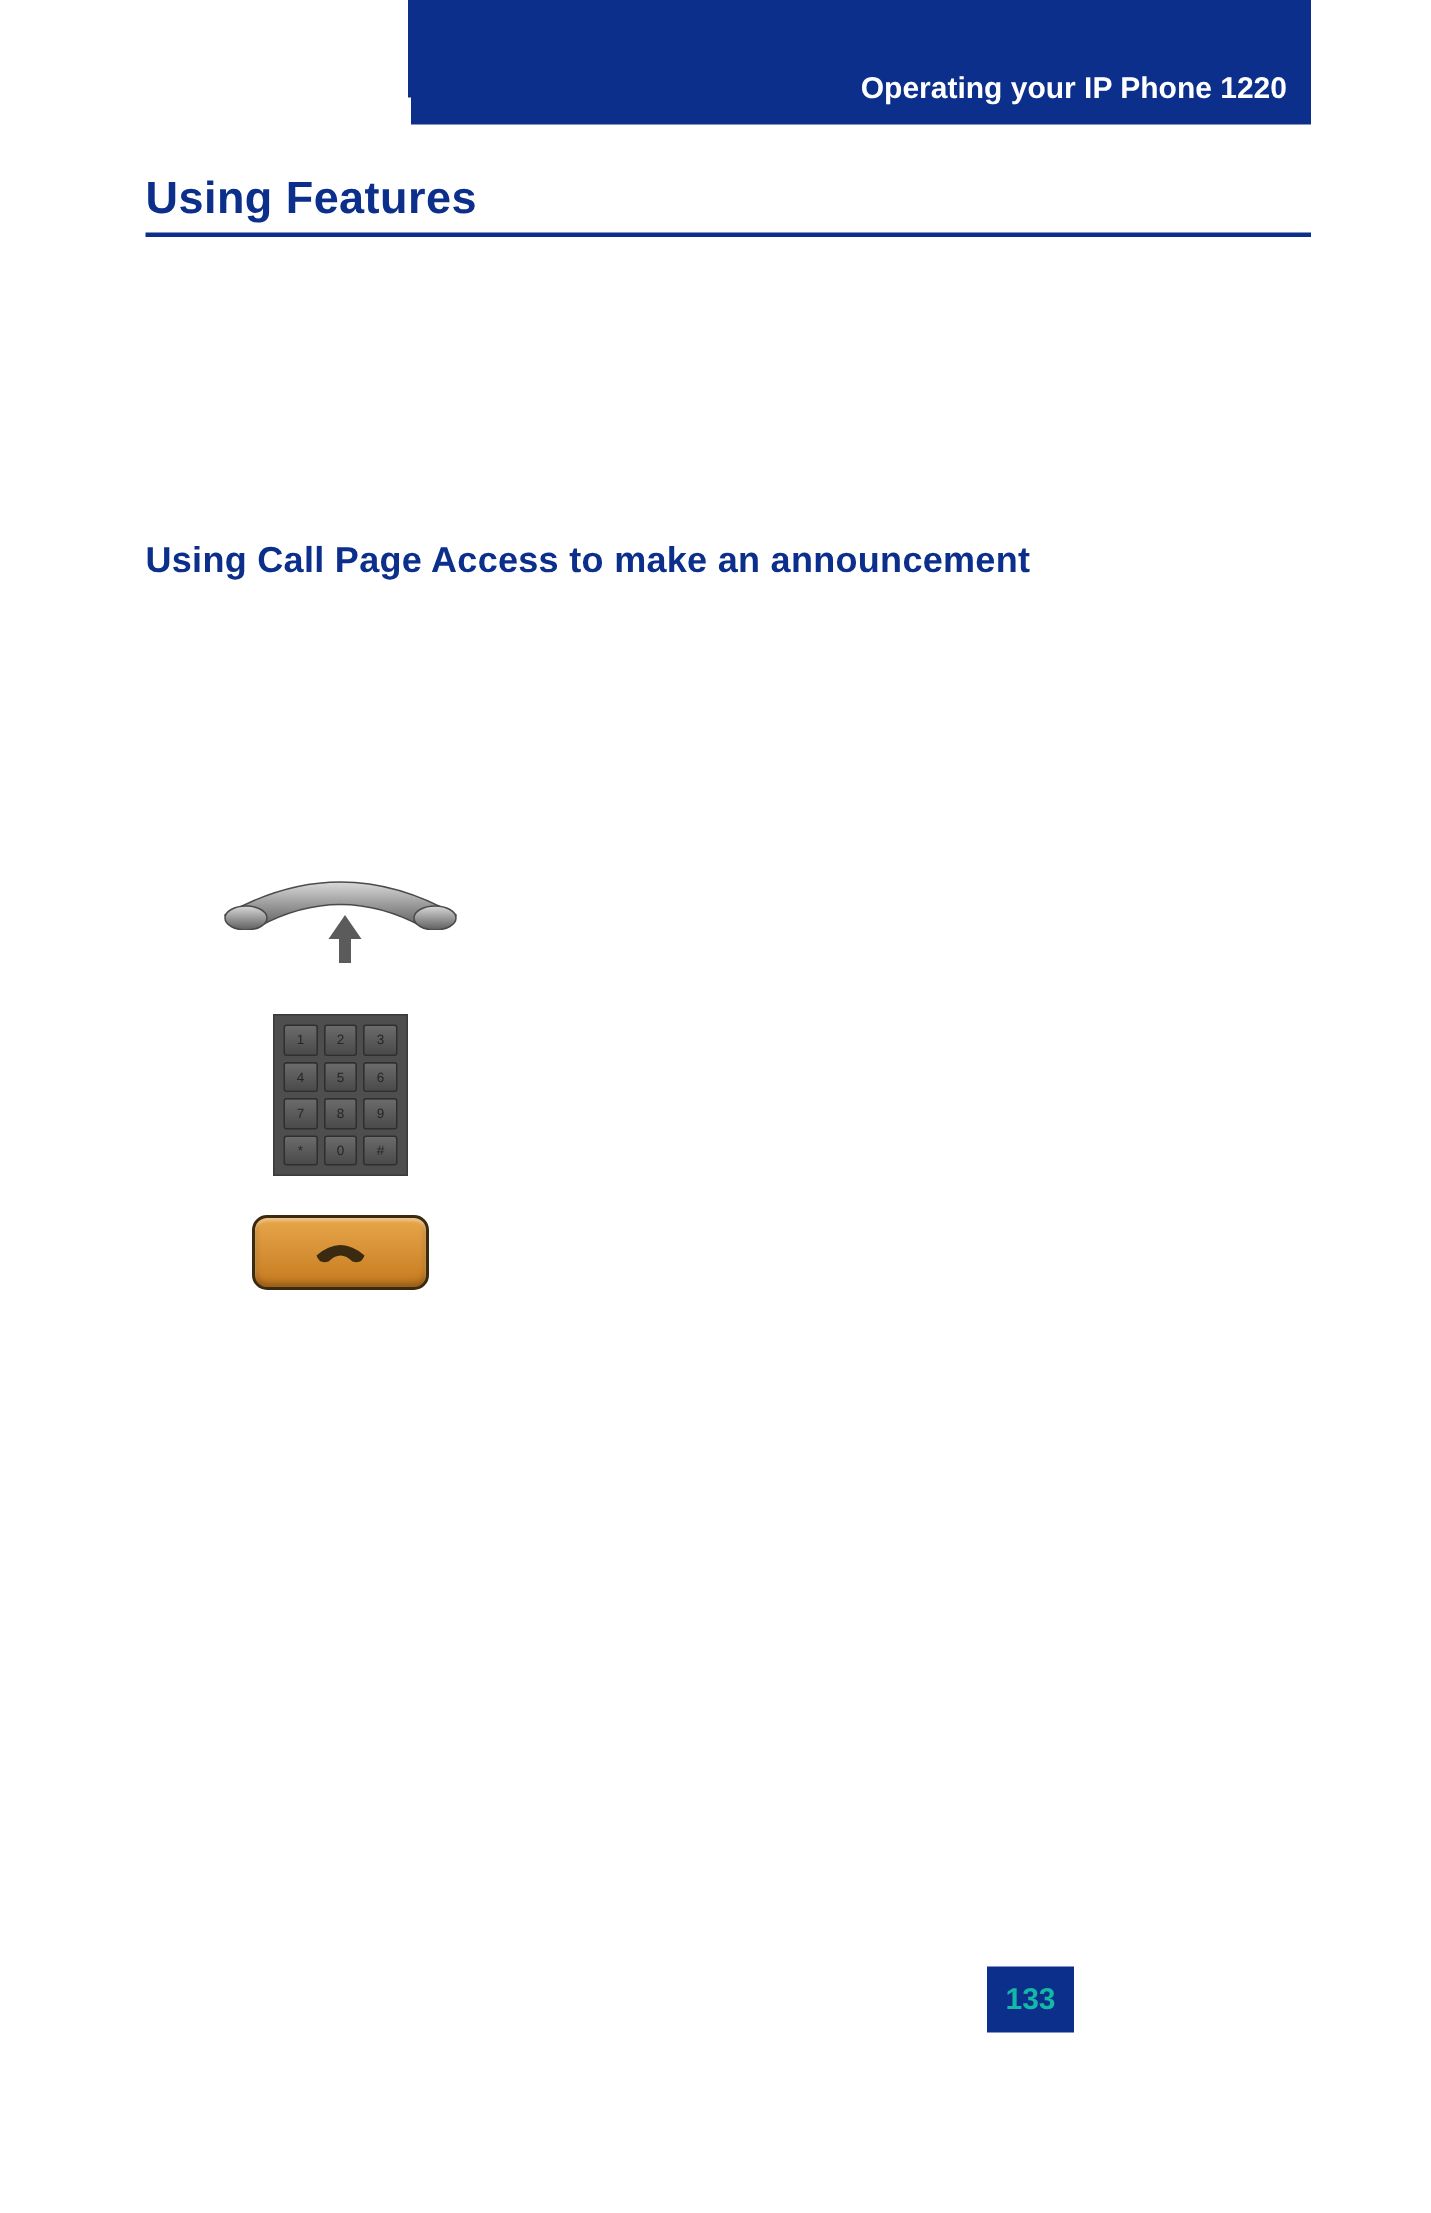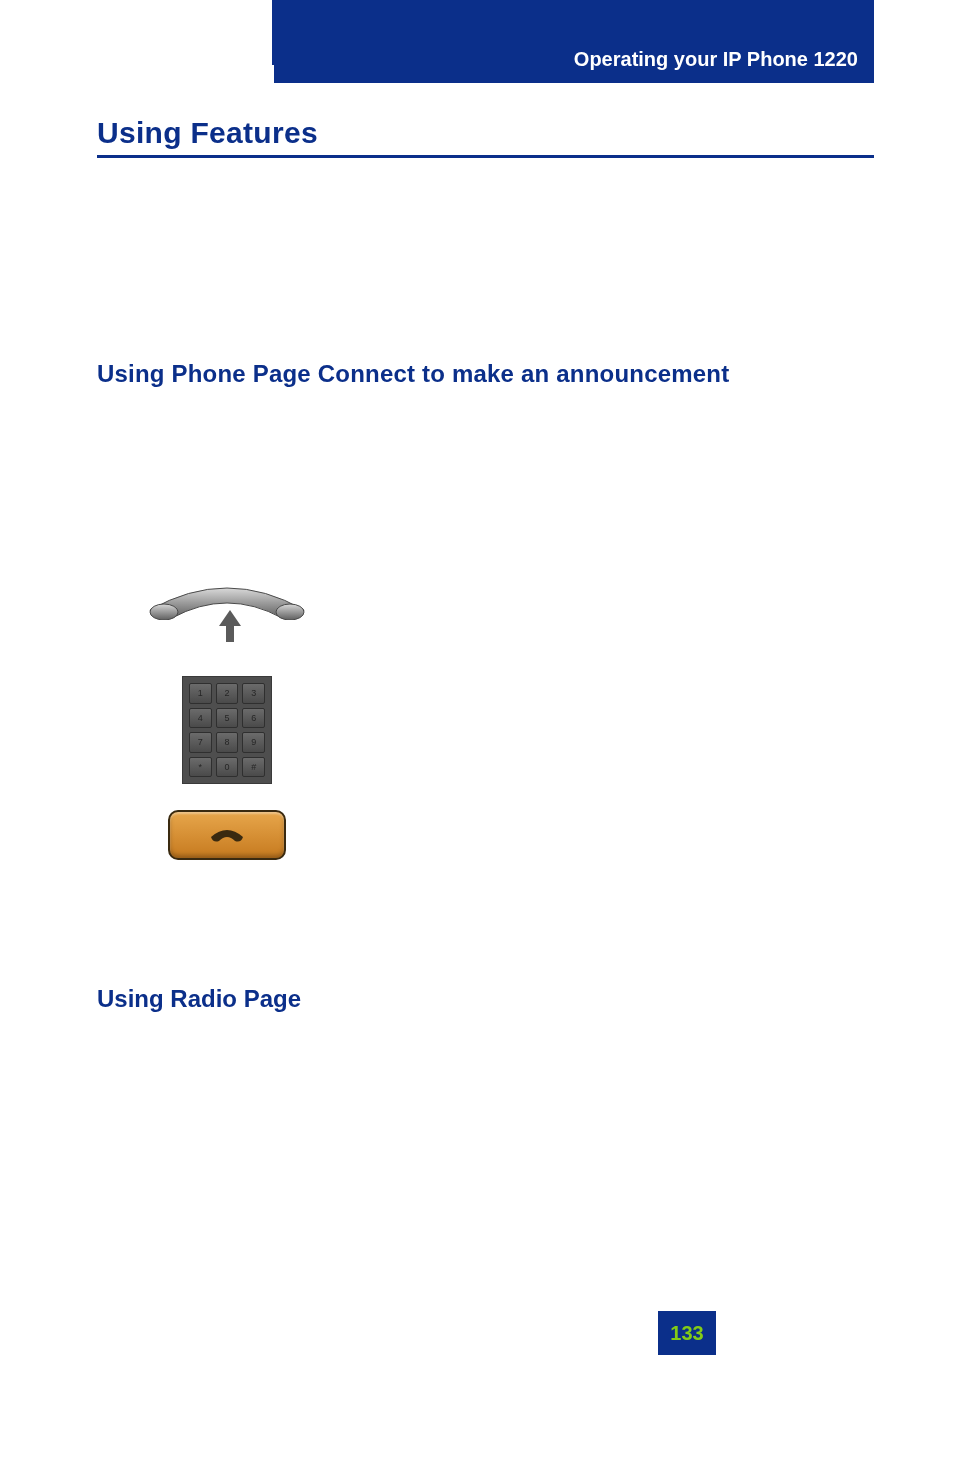--- a/index.html
+++ b/index.html
@@ -35,42 +35,42 @@
   .kkey { background: linear-gradient(#6b6b6b,#4a4a4a); border: 1px solid #2f2f2f; border-radius: 2px; display:flex; align-items:center; justify-content:center; font-size:9px; color:#262626; }
 
   
   .goodbye { width: 118px; height: 50px; background: linear-gradient(#e7a64b,#c67a1f); border: 2px solid #3a2a10; border-radius: 10px; display:flex; align-items:center; justify-content:center; box-shadow: inset 0 2px 2px rgba(255,255,255,0.35), inset 0 -3px 4px rgba(0,0,0,0.25); }
   .goodbye svg { width: 40px; height: 24px; }
 
   .h2-b { position: absolute; left: 97px; top: 985px; color: #0b2f8a; font-weight: bold; font-size: 24px; }
   .body-p3 { position: absolute; left: 97px; top: 1028px; width: 777px; color: #ffffff; font-size: 20px; line-height: 1.5; }
   .body-p4 { position: absolute; left: 97px; top: 1154px; width: 777px; color: #ffffff; font-size: 20px; line-height: 1.5; }
 
-  .page-num-box { position: absolute; right: 80px; bottom: 120px; width: 58px; height: 44px; background: #0b2f8a; color: #84cc16; display:flex; align-items:center; justify-content:center; font-weight:bold; font-size: 20px; }
+  .page-num-box { position: absolute; right: 80px; bottom: 120px; width: 58px; height: 44px; background: #0b2f8a; color: #14b8a6; display:flex; align-items:center; justify-content:center; font-weight:bold; font-size: 20px; }
 </style>
 </head>
 <body>
 
 <div class="page">
   <div class="left-rule"></div>
   <div class="header-bar">
     <div class="header-text">Operating your IP Phone 1220</div>
   </div>
 
   <div class="h1">Using Features</div>
   <div class="h1-rule"></div>
 
   <div class="body-p1">The IP Phone 1220 supports the following paging voice call features:</div>
   <ul class="bullets">
     <li>"Using Call Page Connect to make an announcement" on page 133</li>
     <li>"Using Radio Page" on page 133</li>
     <li>"Using Voice Call" on page 135</li>
   </ul>
 
-  <div class="h2-a">Using Phone Page Connect to make an announcement</div>
+  <div class="h2-a">Using Call Page Access to make an announcement</div>
   <div class="body-p2">Use the Call Page Connect feature to make an announcement over a paging system.</div>
   <div class="note">
     <span class="note-em">Note:</span><span> A Page key on an attendant console overrides and disconnects the IP Phones. The IP Phones must reaccess the page trunk.</span>
   </div>
   <div class="proc-head">Using Call Page:</div>
 
   <div class="steps">
 
     <div class="step">
       <div class="icon-col">
@@ -132,18 +132,17 @@
         </div>
       </div>
       <div class="txt-col">
         <span>4.</span>
         <span>Press the Goodbye key.</span>
       </div>
     </div>
 
   </div>
 
-  <div class="h2-b">Using Radio Page</div>
   <div class="body-p3">Use the Radio Page feature to page a user and stay on the line until the called party answers. The paged user answers the call after entering a special Page Meet-Me code from any IP Phone.</div>
   <div class="body-p4">Use the following procedure to use Automatic Preselection (Meet-Me page).</div>
 
   <div class="page-num-box">133</div>
 </div>
 
 </body></html>

